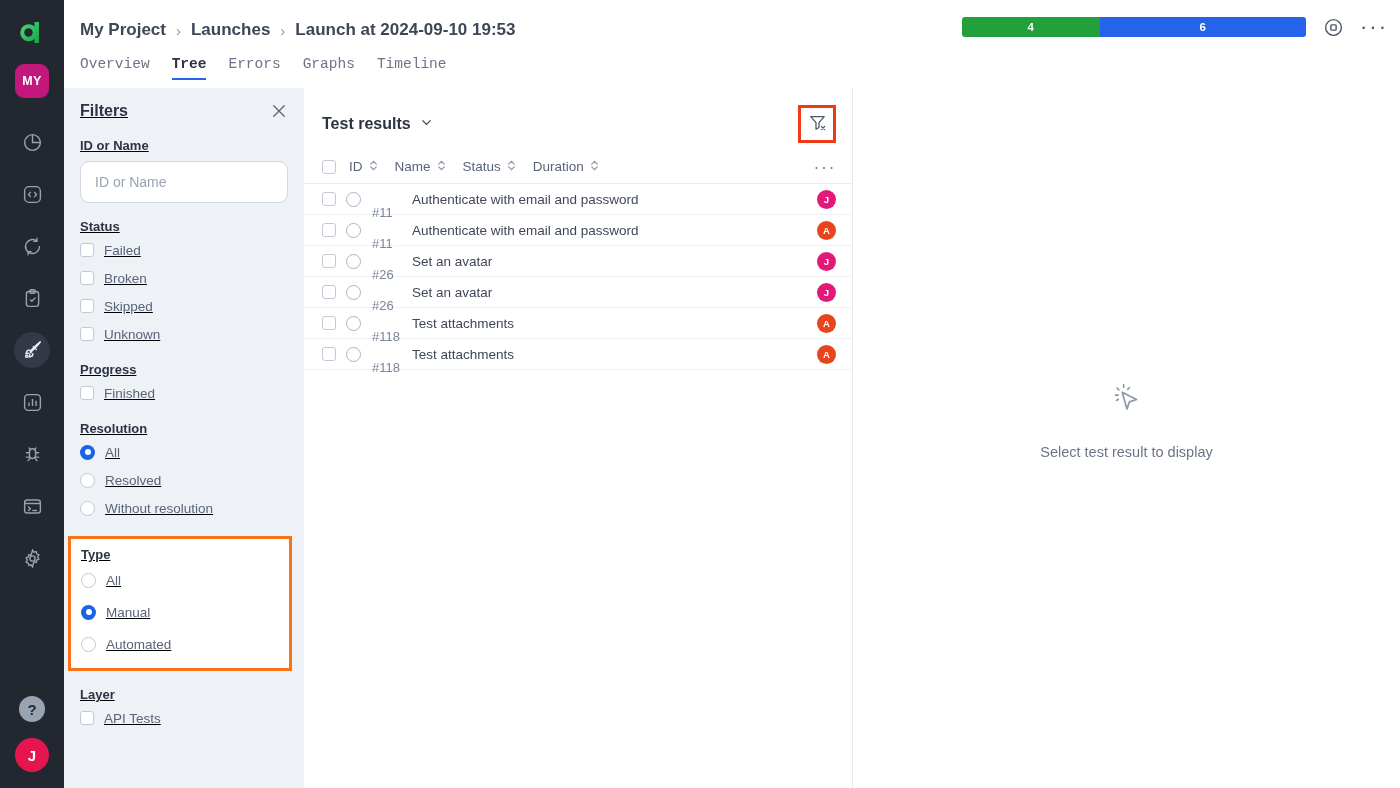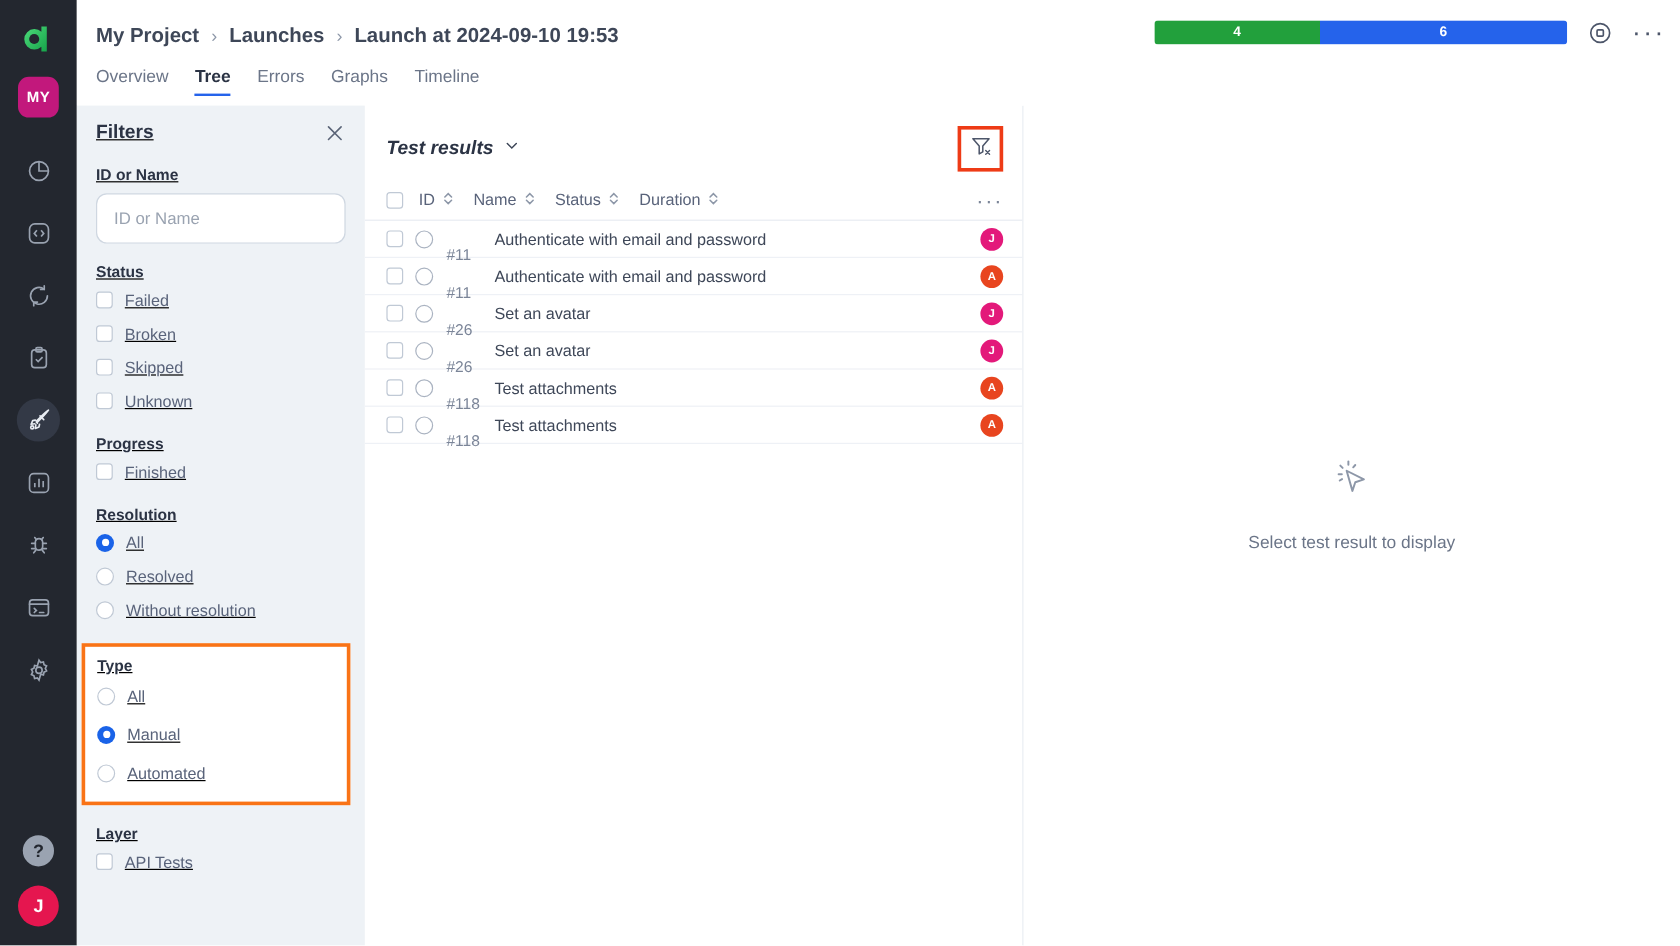--- a/index.html
+++ b/index.html
@@ -47,21 +47,21 @@
   
   .topbar { height: 88px; background:#fff; position:relative; flex:0 0 88px; }
   .crumbs {
     position:absolute; left:16px; top:20px;
     display:flex; align-items:center; gap:10px;
     font-size:17px; font-weight:700; color:#3e4758; white-space:nowrap;
   }
   .crumb-sep { color:#8d97a8; font-weight:400; font-size:15px; }
   .crumb.link { color:#3e4758; }
   .tabs { position:absolute; left:16px; top:56px; display:flex; gap:22px; }
-  .tab { font-size:14.5px; color:#6b7588; padding-bottom:8px; position:relative; }
+  .tab { font-size:14.5px; color:#6b7588; padding-bottom:8px; position:relative;font-family:Liberation Mono, monospace; }
   .tab.active { color:#2b3344; font-weight:700; }
   .tab.active::after {
     content:""; position:absolute; left:0; right:0; bottom:0; height:2.5px; background:#2563eb;
   }
   .topbar-right {
     position:absolute; right:12px; top:14px; display:flex; align-items:center; gap:14px;
   }
   .progress { display:flex; width:344px; height:20px; border-radius:3px; overflow:hidden; }
   .pseg { display:flex; align-items:center; justify-content:center; color:#fff; font-size:11.5px; font-weight:600; }
   .pseg.green { background:#22a03c; }
@@ -103,21 +103,21 @@
   .type-box .f-label { margin-top:0; }
   .type-box .f-row { height:28px; }
 
   
   .results {
     width: 549px; flex:0 0 549px; background:#fff; border-right:1px solid #e4e9f0;
     display:flex; flex-direction:column; min-width:0;
   }
   .results-head {
     height:52px; display:flex; align-items:center; justify-content:space-between;
-    padding: 0 16px 0 18px; margin-top:10px;font-style:italic;
+    padding: 0 16px 0 18px; margin-top:10px;
   }
   .results-title { display:flex; align-items:center; gap:8px; font-size:16px; font-weight:700; color:#2b3344; }
   .chev { color:#3e4758; }
   .filter-highlight {
     border:3px solid #ee3b16; width:38px; height:38px;
     display:flex; align-items:center; justify-content:center; background:#fff;
   }
   .filter-icon { color:#4d566a; }
 
   .th-row {

